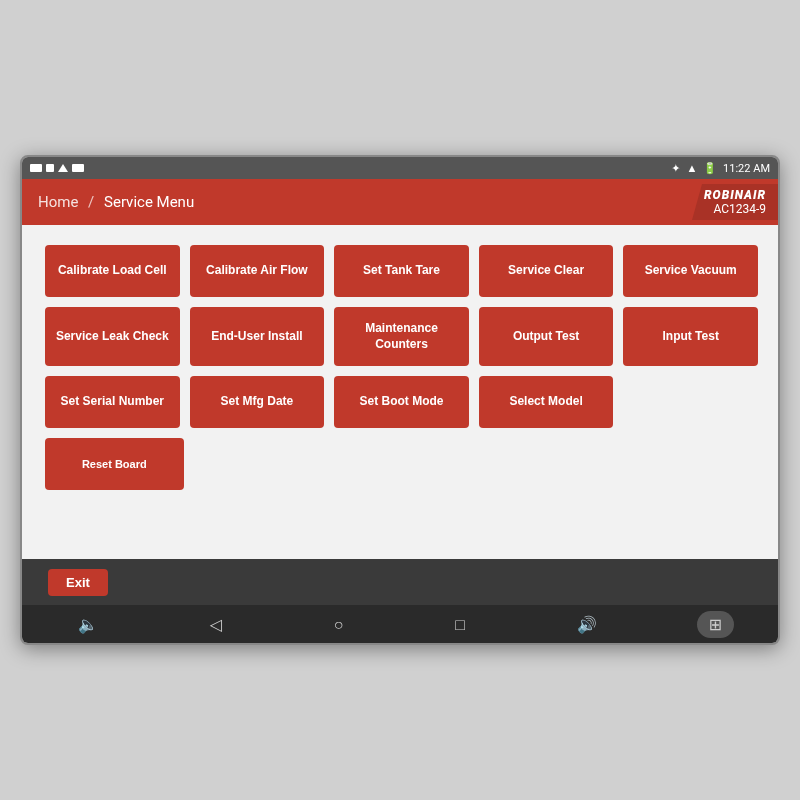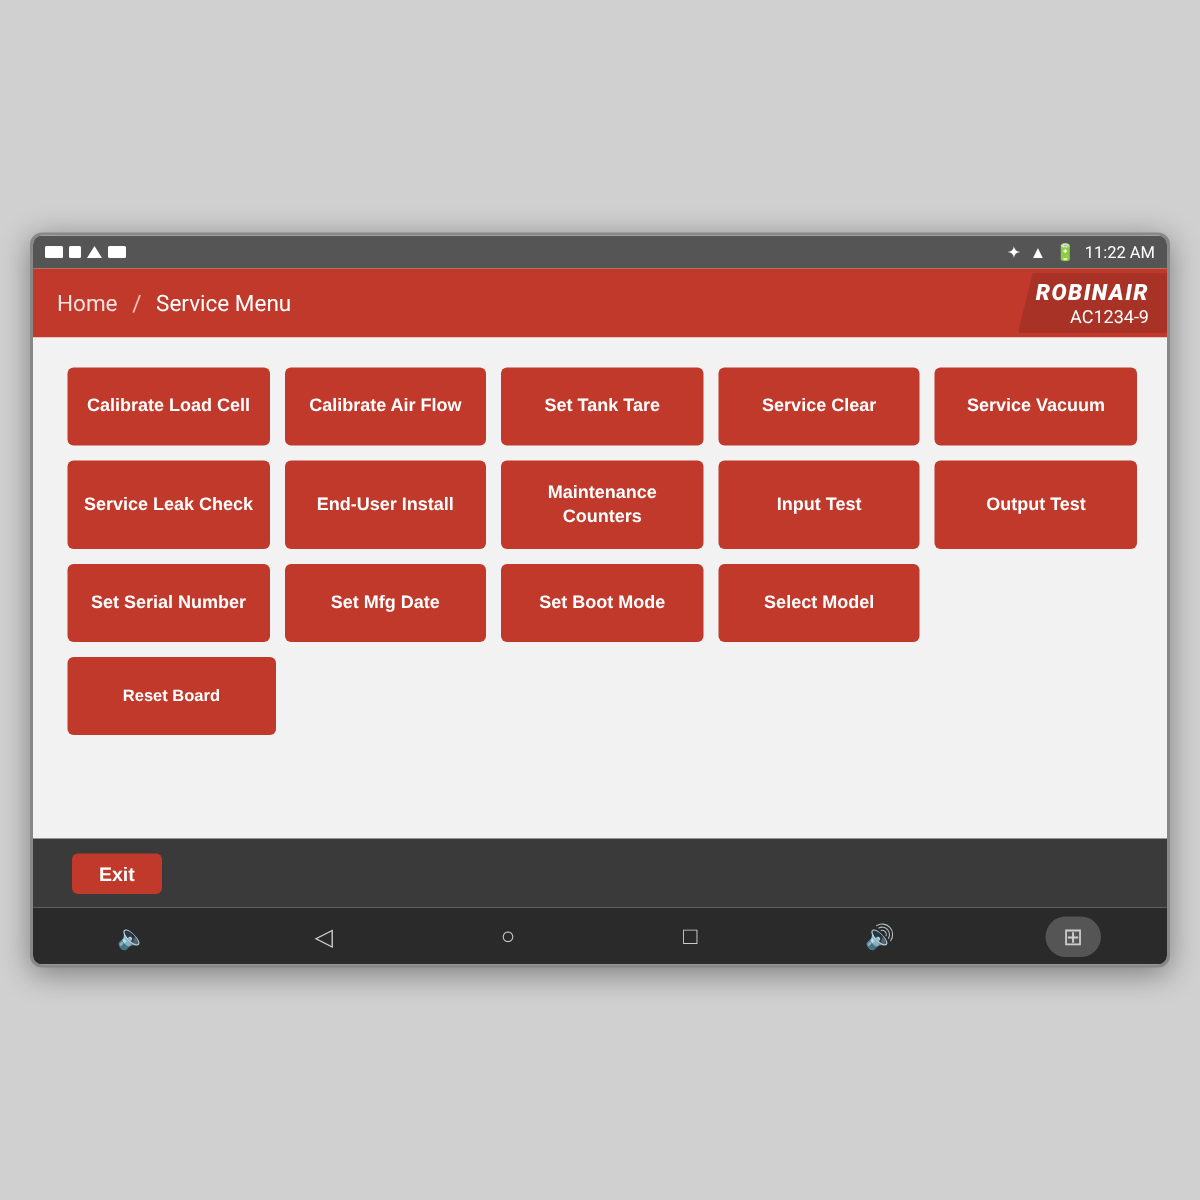--- a/index.html
+++ b/index.html
@@ -85,21 +85,21 @@
       display: flex;
       flex-direction: column;
       align-items: flex-end;
       background: #a93226;
       padding: 4px 12px;
       clip-path: polygon(10px 0%, 100% 0%, 100% 100%, 0% 100%);
       margin-right: -16px;
     }
     .brand-name {
       color: #fff;
-      font-size: 15px;
+      font-size: 12px;
       font-weight: 900;
       font-style: italic;
       letter-spacing: 1px;
     }
     .brand-model {
       color: #fff;
       font-size: 12px;
     }
     
     .main {
@@ -223,22 +223,22 @@
 
       <button class="menu-btn">Calibrate Load Cell</button>
       <button class="menu-btn">Calibrate Air Flow</button>
       <button class="menu-btn">Set Tank Tare</button>
       <button class="menu-btn">Service Clear</button>
       <button class="menu-btn">Service Vacuum</button>
 
       <button class="menu-btn">Service Leak Check</button>
       <button class="menu-btn">End-User Install</button>
       <button class="menu-btn">Maintenance Counters</button>
+      <button class="menu-btn">Output Test</button>
       <button class="menu-btn">Input Test</button>
-      <button class="menu-btn">Output Test</button>
 
       <button class="menu-btn">Set Serial Number</button>
       <button class="menu-btn">Set Mfg Date</button>
       <button class="menu-btn">Set Boot Mode</button>
       <button class="menu-btn">Select Model</button>
     </div>
 
     <div class="bottom-row">
       <button class="reset-btn">Reset Board</button>
     </div>

